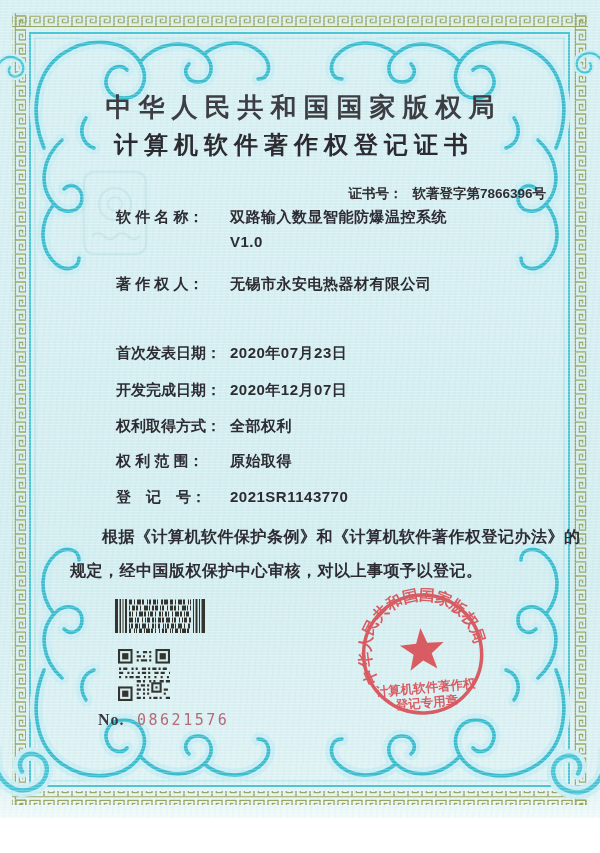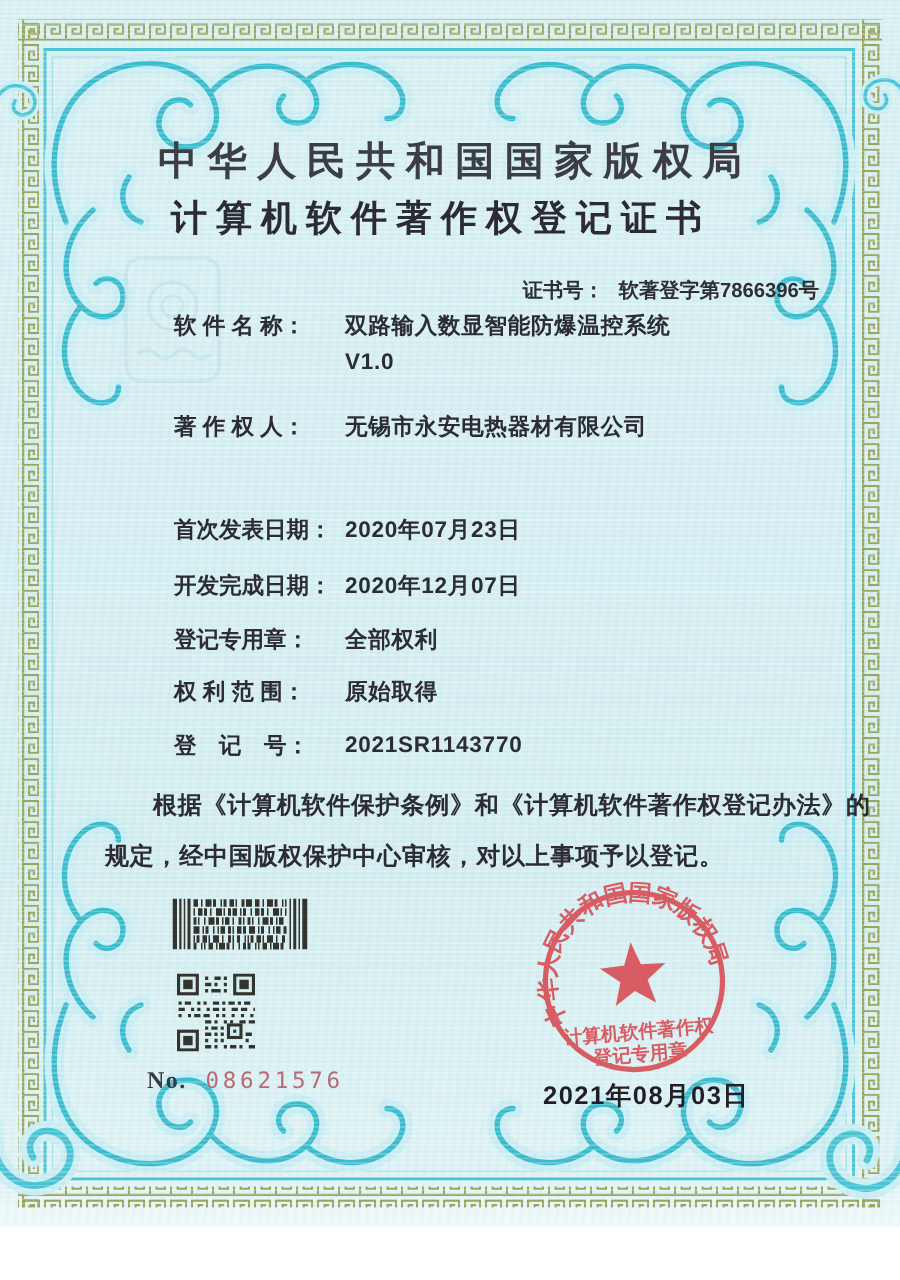--- a/index.html
+++ b/index.html
@@ -149,21 +149,21 @@
   </div>
   <div class="txt frow r3">
     <span class="lbl">首次发表日期：</span>
     <span class="val">2020年07月23日</span>
   </div>
   <div class="txt frow r4">
     <span class="lbl">开发完成日期：</span>
     <span class="val">2020年12月07日</span>
   </div>
   <div class="txt frow r5">
-    <span class="lbl">登记专用章：</span>
+    <span class="lbl">权利取得方式：</span>
     <span class="val">全部权利</span>
   </div>
   <div class="txt frow r6">
     <span class="lbl">权 利 范 围：</span>
     <span class="val">原始取得</span>
   </div>
   <div class="txt frow r7">
     <span class="lbl">登　记　号：</span>
     <span class="val">2021SR1143770</span>
   </div>
@@ -224,21 +224,20 @@
       <path d="M9,21.5 H15 M22,21.5 H25" stroke-dasharray="1 2 1 1 1 2"></path>
       <path d="M9,23.5 H25" stroke-dasharray="2 1 1 2 1 1 2 1 1 2"></path>
     </g>
   </svg>
 
   <div class="txt serial">
     <span class="no-prefix">No.</span>
     <span class="no-num">08621576</span>
   </div>
 
-  <div class="txt issue-date">2021年08月03日</div>
 
   <svg class="seal" width="140" height="140" viewBox="0 0 140 140">
     <g transform="rotate(-5 70 70)" opacity="0.88">
       <circle cx="70" cy="66" r="59" fill="none" stroke="#d8484f" stroke-width="3.5"></circle>
       <polygon fill="#d8484f" points="70,40 75.6,55.2 91.9,55.9 79.1,66 83.5,81.6 70,72.6 56.5,81.6 60.9,66 48.1,55.9 64.4,55.2"></polygon>
       <path id="sealArc" d="M24,90 A52.5,52.5 0 1 1 116,90" fill="none"></path>
       <text font-size="15.5" font-weight="bold" fill="#d8484f" font-family="Liberation Serif, DejaVu Serif, serif">
         <textPath href="#sealArc" startOffset="1">中华人民共和国国家版权局</textPath>
       </text>
       <text x="70" y="104" text-anchor="middle" font-size="12.5" font-weight="bold" fill="#d8484f" font-family="Liberation Sans, sans-serif">计算机软件著作权</text>

